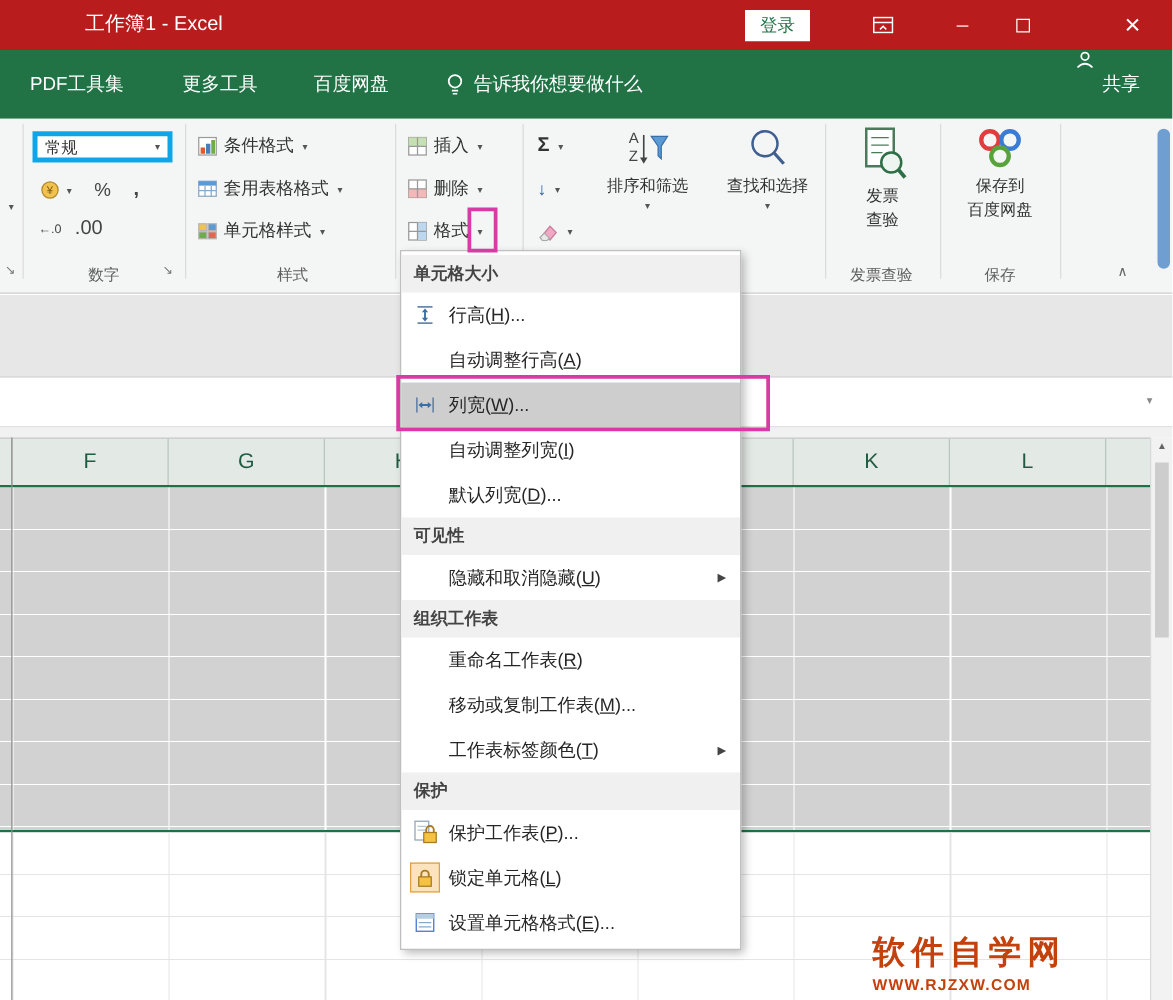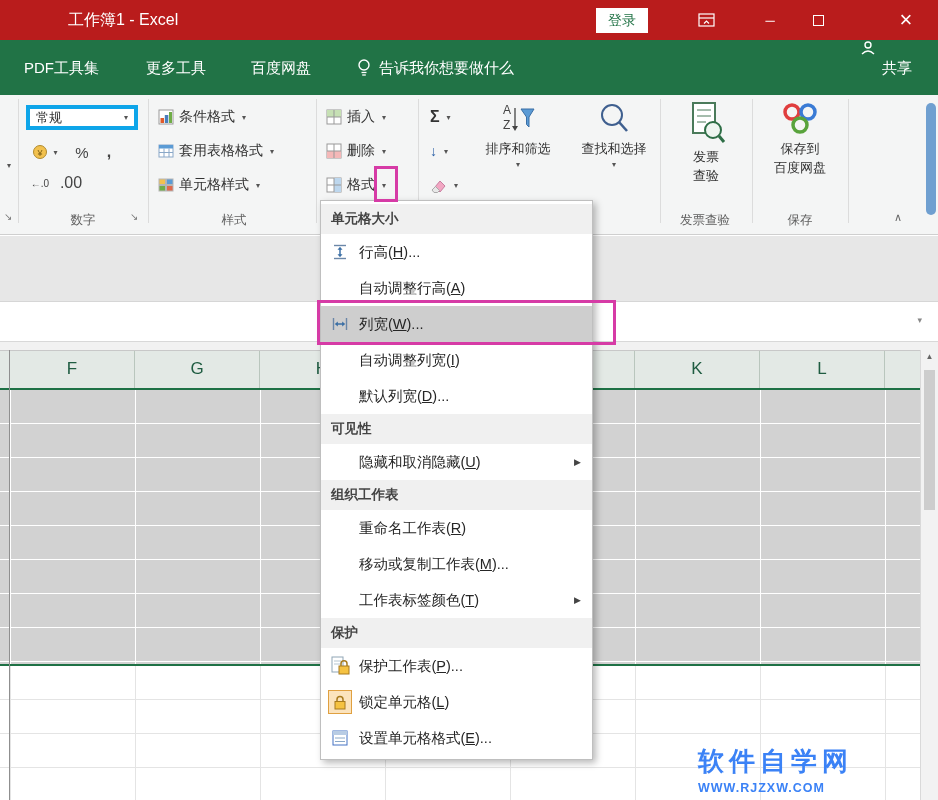--- a/index.html
+++ b/index.html
@@ -60,21 +60,21 @@
       background-image:
         repeating-linear-gradient(to right,#e4e4e4 0 1px,transparent 1px 125px),
         repeating-linear-gradient(to bottom,transparent 0 33px,#e4e4e4 33px 34px);
       background-position:10px 0,0 0; }
   #darkline { position:absolute; left:9px; top:0; width:1px; height:450px; background:#8f8f8f; }
   #vscroll { position:absolute; left:920px; top:0; width:18px; height:450px; background:#f2f2f2; border-left:1px solid #d9d9d9; }
   .vs-up { position:absolute; left:0; top:2px; width:17px; text-align:center; font-size:8px; color:#666; }
   .vs-thumb { position:absolute; left:3px; top:20px; width:11px; height:140px; background:#cdcdcd; }
 
   
-  #watermark { left:698px; top:744px; width:190px; color:#3b82f6; z-index:40; }
+  #watermark { left:698px; top:744px; width:190px; color:#c2410c; z-index:40; }
   #watermark .w1 { font-size:26px; font-weight:bold; letter-spacing:5px; }
   #watermark .w2 { font-size:12.5px; font-weight:bold; letter-spacing:1px; margin-top:2px; }
 
   
   #menu { left:320px; top:200px; width:273px; background:#fff; border:1px solid #bfbfbf;
           box-shadow:3px 3px 7px rgba(0,0,0,.28); z-index:50; padding:3px 0; }
   .mh { height:30px; background:#f0f0f0; display:flex; align-items:center; padding-left:10px;
         font-size:13.5px; font-weight:bold; color:#444; }
   .mi { height:36px; display:flex; align-items:center; padding-left:38px; position:relative;
         font-size:14.5px; color:#262626; }

